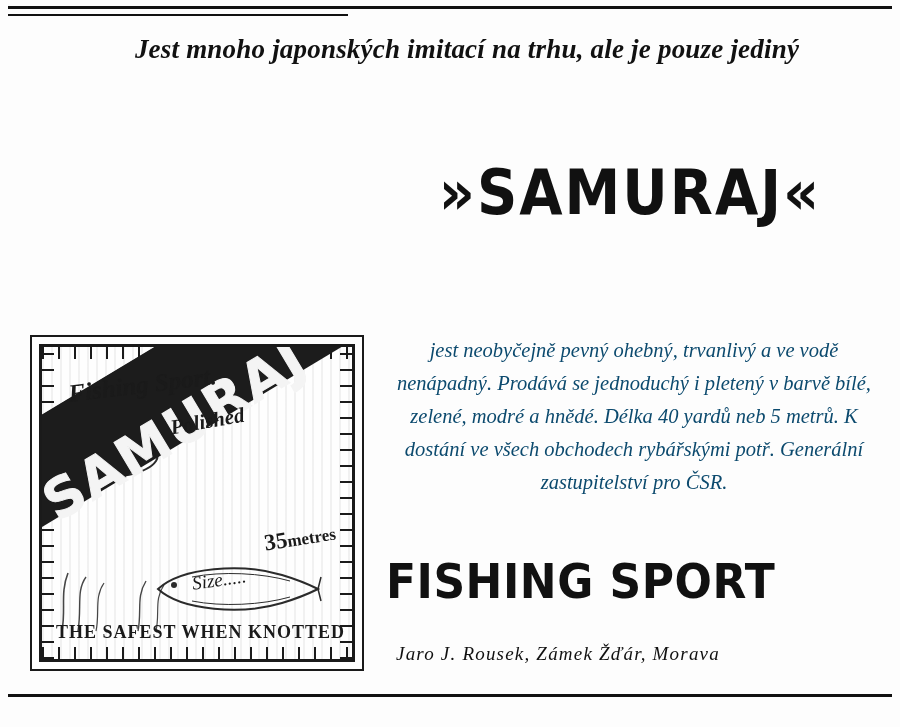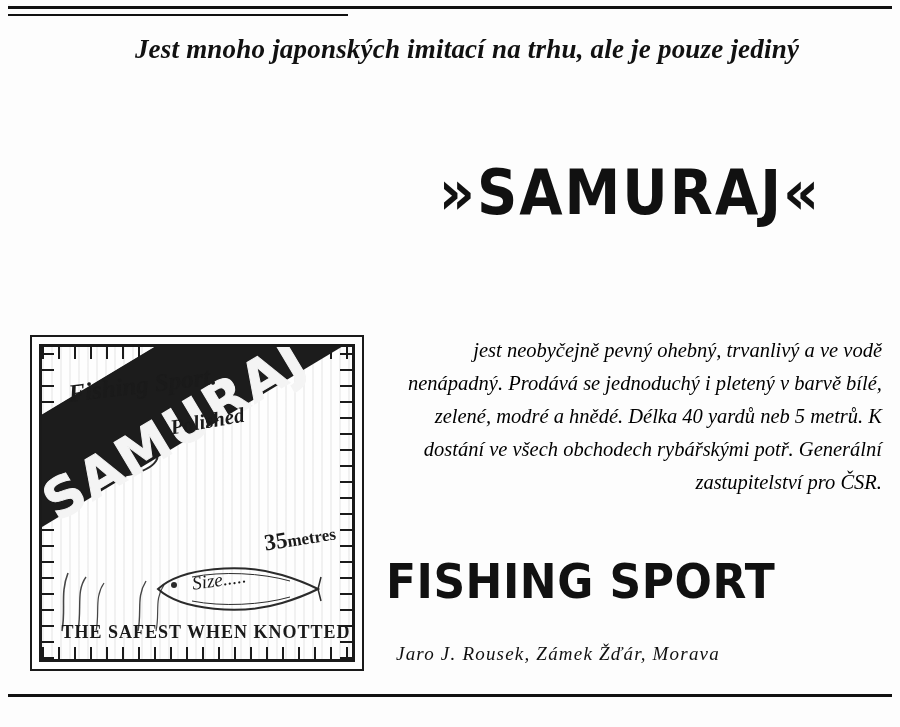--- a/index.html
+++ b/index.html
@@ -73,22 +73,22 @@
   }
   .body-copy {
     position: absolute;
     left: 386px;
     top: 334px;
     width: 496px;
     font-family: "Liberation Serif", serif;
     font-style: italic;
     font-size: 20.5px;
     line-height: 33px;
-    color: #000000;
-    text-align: right;
+    color: #0c4a6e;
+    text-align: center;
   }
   .company {
     position: absolute;
     left: 386px;
     top: 556px;
     width: 500px;
     font-family: "DejaVu Sans", sans-serif;
     font-weight: bold;
     font-size: 44px;
     letter-spacing: 0.5px;
@@ -227,21 +227,20 @@
     font-size: 19px;
     color: #1a1a1a;
     transform: rotate(-8deg);
     white-space: nowrap;
   }
   .pkg-safest {
     position: absolute;
     left: 14px;
     bottom: 16px;
     width: 300px;
-    text-align: center;
     font-family: "Liberation Serif", serif;
     font-weight: bold;
     font-size: 18px;
     letter-spacing: 1px;
     color: #1a1a1a;
     white-space: nowrap;
   }
   .fish-a, .fish-b {
     position: absolute;
     opacity: 0.92;

